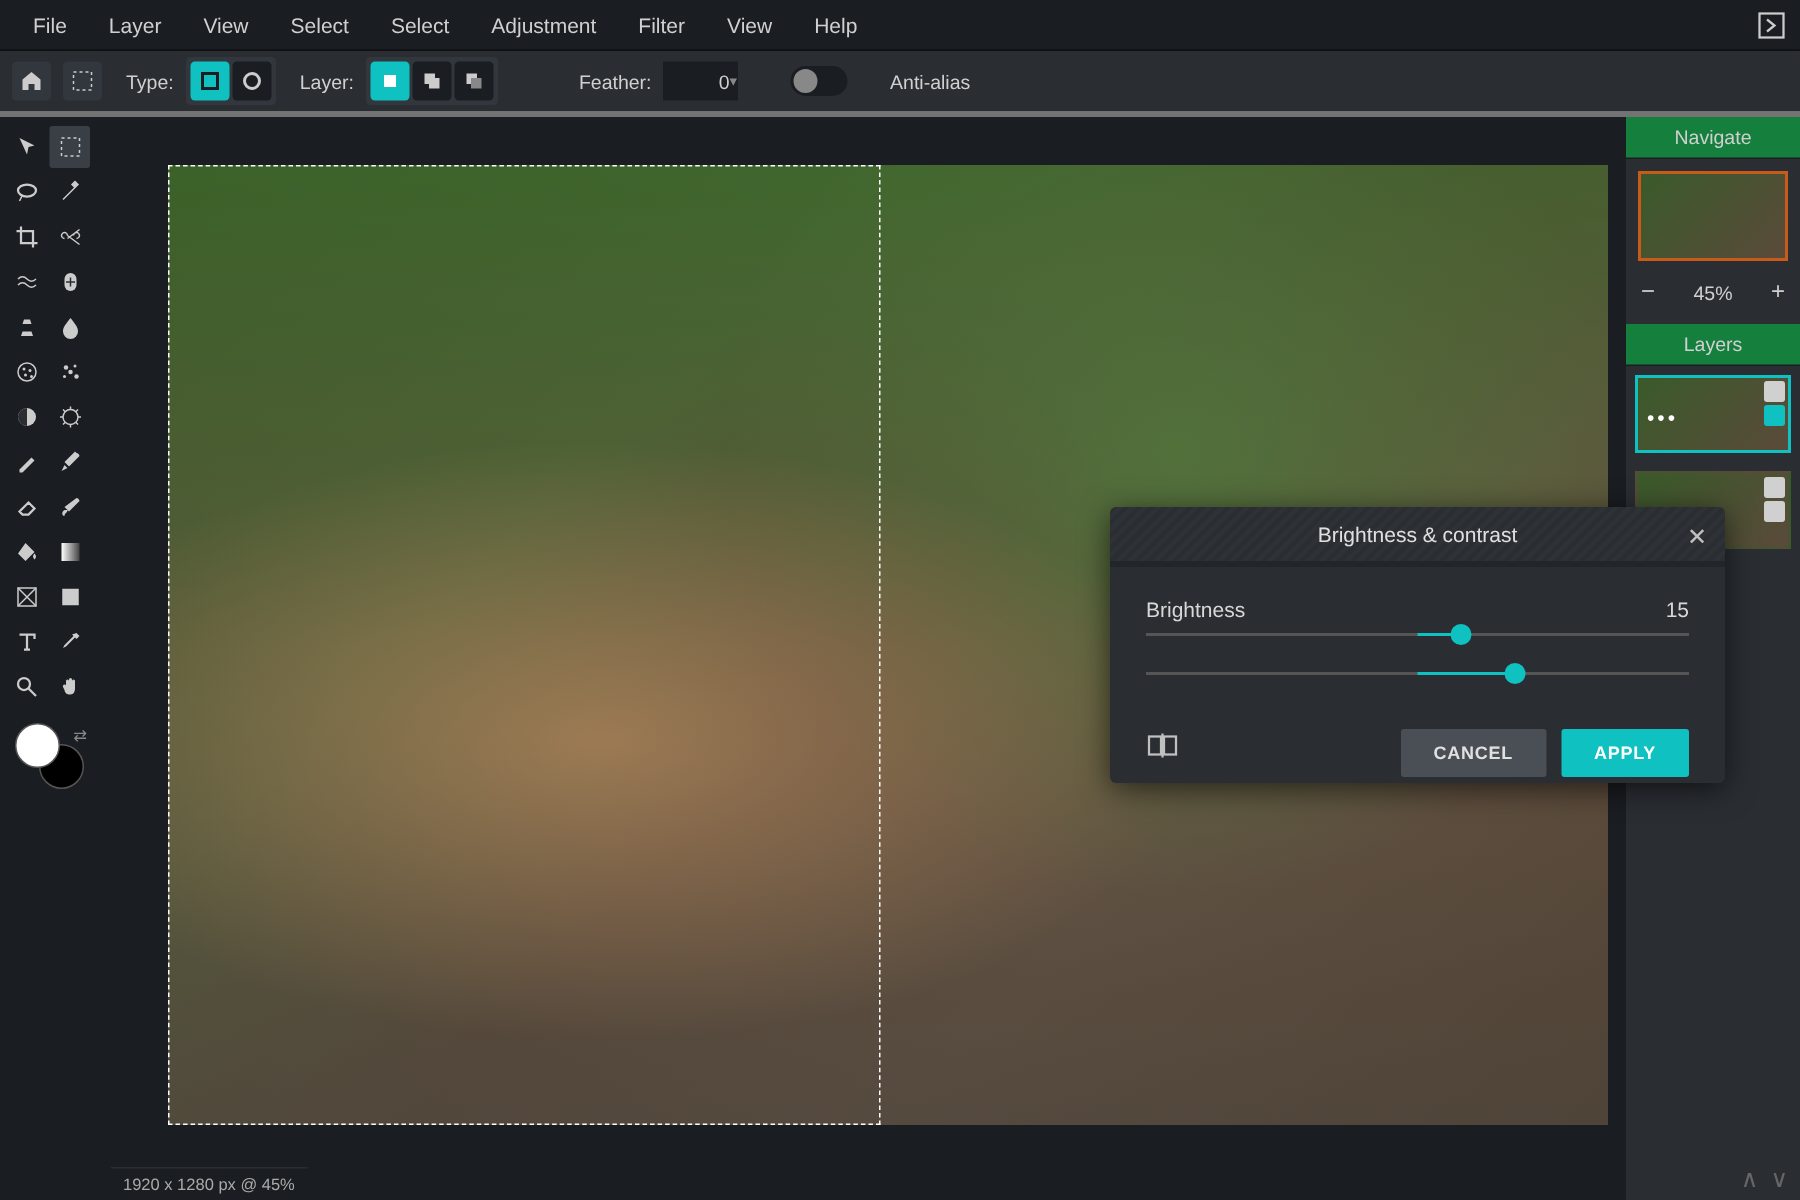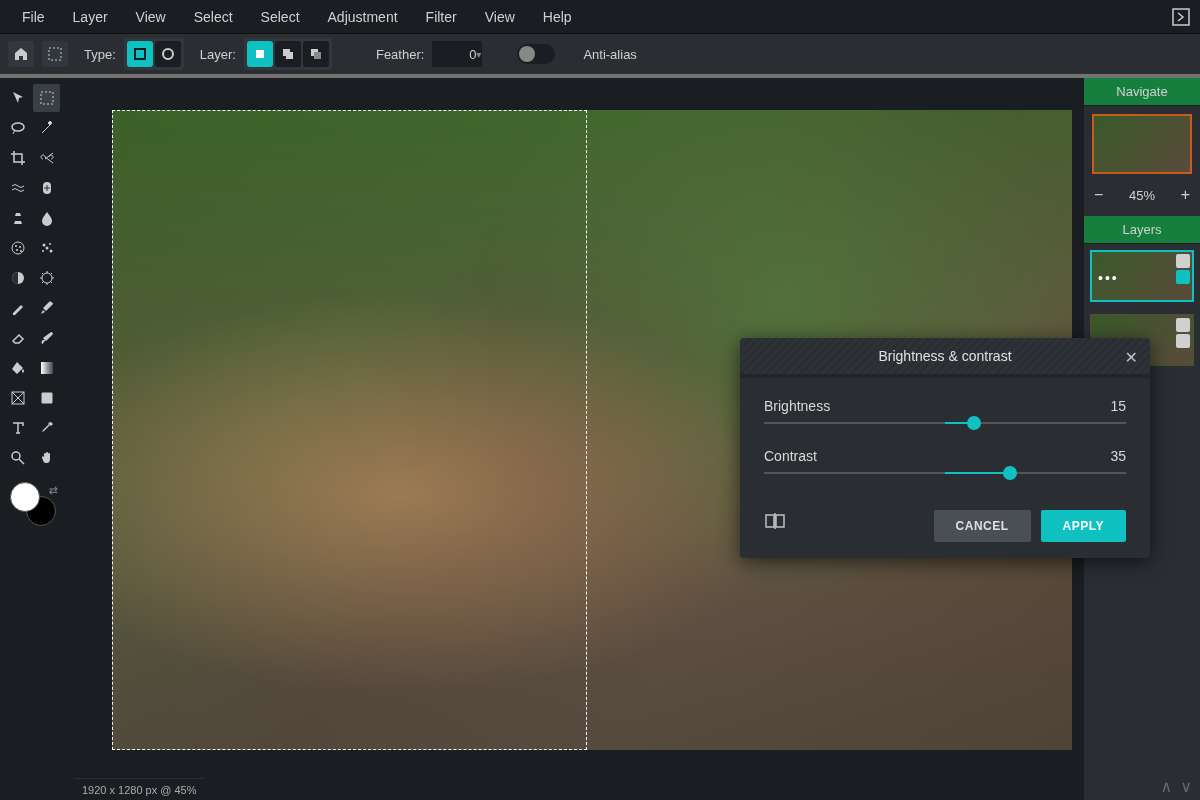--- a/index.html
+++ b/index.html
@@ -55,21 +55,21 @@
 .layer-thumb.active { border-color: #0fc1c1; }
 .layer-icons { position: absolute; right: 2px; top: 2px; display: flex; flex-direction: column; gap: 2px; }
 .layer-icon { width: 14px; height: 14px; background: #d0d0d0; border-radius: 2px; }
 .panel-footer { margin-top: auto; height: 28px; display: flex; align-items: center; justify-content: flex-end; gap: 8px; padding: 0 8px; }
 .panel-footer-arrow { color: #666; cursor: pointer; }
 
 
 .dialog { position: absolute; left: 740px; top: 338px; width: 410px; background: #2a2e33; border-radius: 4px; box-shadow: 0 4px 20px rgba(0,0,0,0.6); z-index: 100; }
 .dialog-header { height: 40px; display: flex; align-items: center; justify-content: center; position: relative; font-size: 14px; color: #e0e0e0; border-bottom: 4px solid #22262b; background-image: repeating-linear-gradient(-45deg, transparent, transparent 3px, rgba(255,255,255,0.02) 3px, rgba(255,255,255,0.02) 6px); }
 .dialog-close { position: absolute; right: 12px; top: 10px; cursor: pointer; color: #c0c0c0; font-size: 16px; }
-.dialog-body { padding: 20px 24px 16px; }
+.dialog-body { padding: 20px 24px 4px; }
 .slider-group { margin-bottom: 24px; }
 .slider-label-row { display: flex; justify-content: space-between; font-size: 14px; color: #d8d8d8; margin-bottom: 8px; }
 .slider-track { height: 2px; background: #555; position: relative; cursor: pointer; }
 .slider-fill { position: absolute; left: 50%; height: 2px; background: #0fc1c1; top: 0; }
 .slider-thumb { position: absolute; width: 14px; height: 14px; background: #0fc1c1; border-radius: 50%; top: -6px; transform: translateX(-50%); cursor: grab; }
 .dialog-footer { display: flex; align-items: flex-start; gap: 10px; padding-top: 12px; }
 .dialog-footer-icon { color: #c0c0c0; cursor: pointer; }
 .dialog-btn { padding: 9px 22px; font-size: 12px; font-weight: bold; letter-spacing: 0.5px; border: none; cursor: pointer; border-radius: 2px; }
 .dialog-btn.cancel { background: #4a4f55; color: #e0e0e0; }
 .dialog-btn.apply { background: #0fc1c1; color: #fff; }
@@ -135,21 +135,21 @@
           <rect x="5" y="5" width="7" height="7" fill="#ccc"></rect>
         </svg>
     </div>
     <div class="opt-btn">
       <svg width="14" height="14">
           <rect x="2" y="2" width="7" height="7" fill="#ccc"></rect>
           <rect x="5" y="5" width="7" height="7" fill="#888"></rect>
         </svg>
     </div>
   </div>
-  <span class="opt-label" style="margin-left:36px">Feather:</span>
+  <span class="opt-label" style="margin-left:46px">Feather:</span>
   <input class="opt-input" value="0" style="">
   <span style="color:#888;font-size:10px;margin-left:-14px">▾</span>
   <div style="width:20px"></div>
   <div class="opt-toggle"></div>
   <span class="opt-label" style="margin-left:20px">Anti-alias</span>
 </div>
 
 <div class="main">
 
   <div class="toolbar">
@@ -382,24 +382,20 @@
       <div class="slider-label-row">
         <span>Brightness</span>
         <span>15</span>
       </div>
       <div class="slider-track">
         <div class="slider-fill" style="width:8%"></div>
         <div class="slider-thumb" style="left:58%"></div>
       </div>
     </div>
     <div class="slider-group">
-      <div class="slider-label-row">
-        <span>Contrast</span>
-        <span>35</span>
-      </div>
       <div class="slider-track">
         <div class="slider-fill" style="width:18%"></div>
         <div class="slider-thumb" style="left:68%"></div>
       </div>
     </div>
     <div class="dialog-footer">
       <div class="dialog-footer-icon">
         <svg width="22" height="22" viewBox="0 0 22 22">
             <rect x="2" y="5" width="8" height="12" fill="none" stroke="#c0c0c0" stroke-width="1.5"></rect>
             <rect x="12" y="5" width="8" height="12" fill="none" stroke="#c0c0c0" stroke-width="1.5"></rect>

